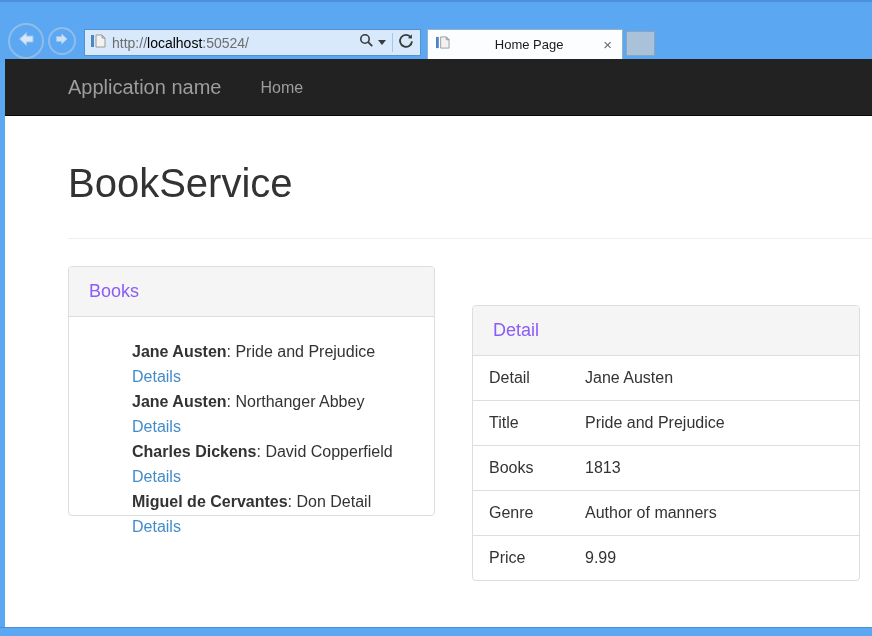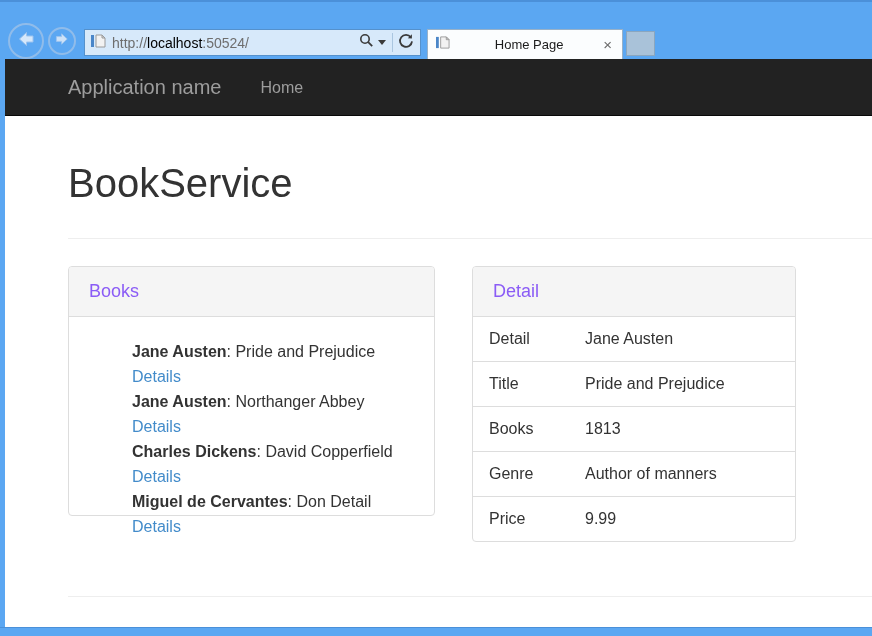--- a/index.html
+++ b/index.html
@@ -59,21 +59,21 @@
 
   .page { margin-left:63px; width:1180px; color:#333; }
   .page-title { font-size:40px; line-height:44px; font-weight:400; color:#333; margin-top:45px; }
   hr { border:0; border-top:1px solid #eee; }
   .hr-top { margin-top:33px; margin-bottom:27px; }
   .hr-bottom { margin-top:54px; }
 
   .panels-row { display:flex; gap:37px; align-items:flex-start; }
   .panel { background:#fff; border:1px solid #ddd; border-radius:4px; }
   .panel-books  { width:367px; height:250px; }
-  .panel-detail { width:324px; }
+  .panel-detail { width:388px;margin-top:39px; }
   .panel-heading {
     background:#f5f5f5; border-bottom:1px solid #ddd;
     border-radius:3px 3px 0 0; padding:14px 20px;
     font-size:18px; color:#8b5cf6;
   }
   .panel-body { padding:22px 20px; }
 
   .book-item { font-size:16px; line-height:25px; color:#333;margin-left:43px; }
   .book-item strong { font-weight:700; }
   .details-link { color:#428bca; text-decoration:none; cursor:pointer; }

